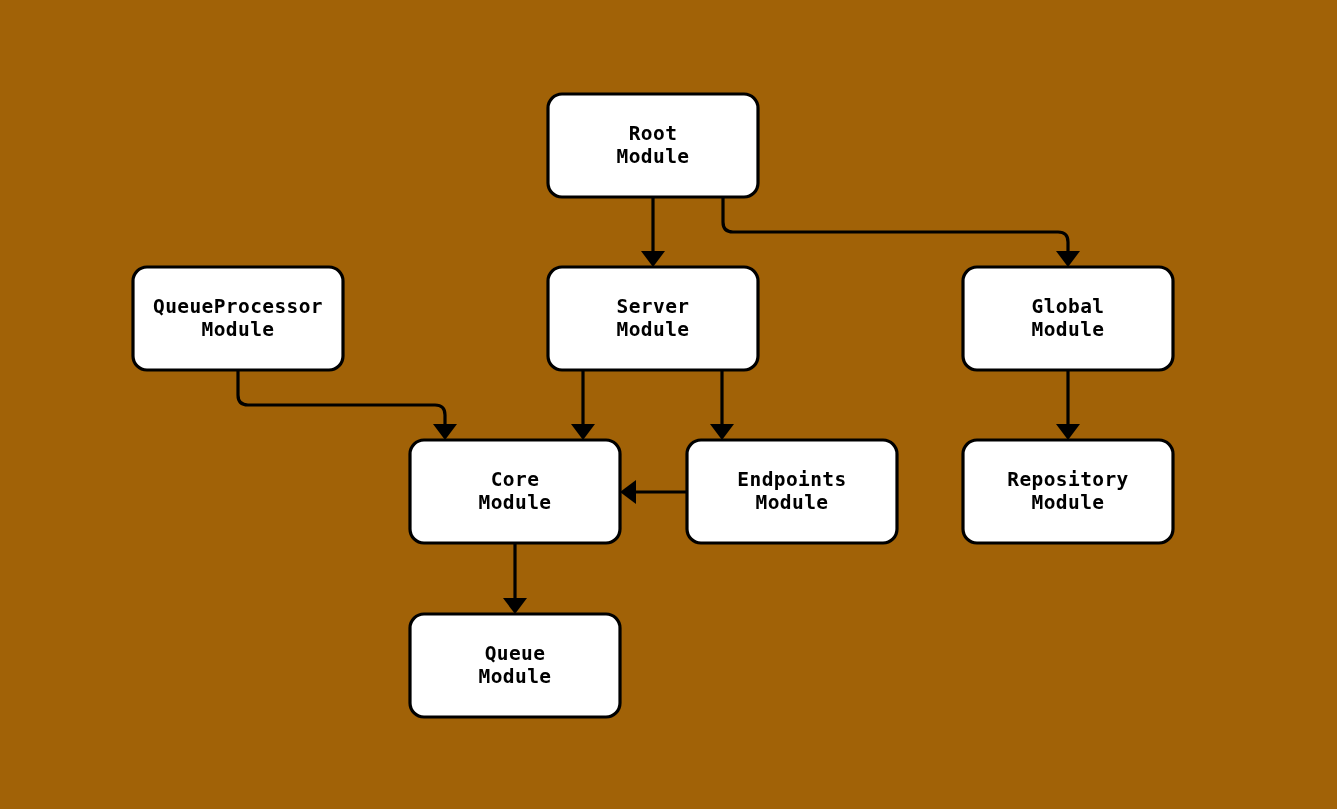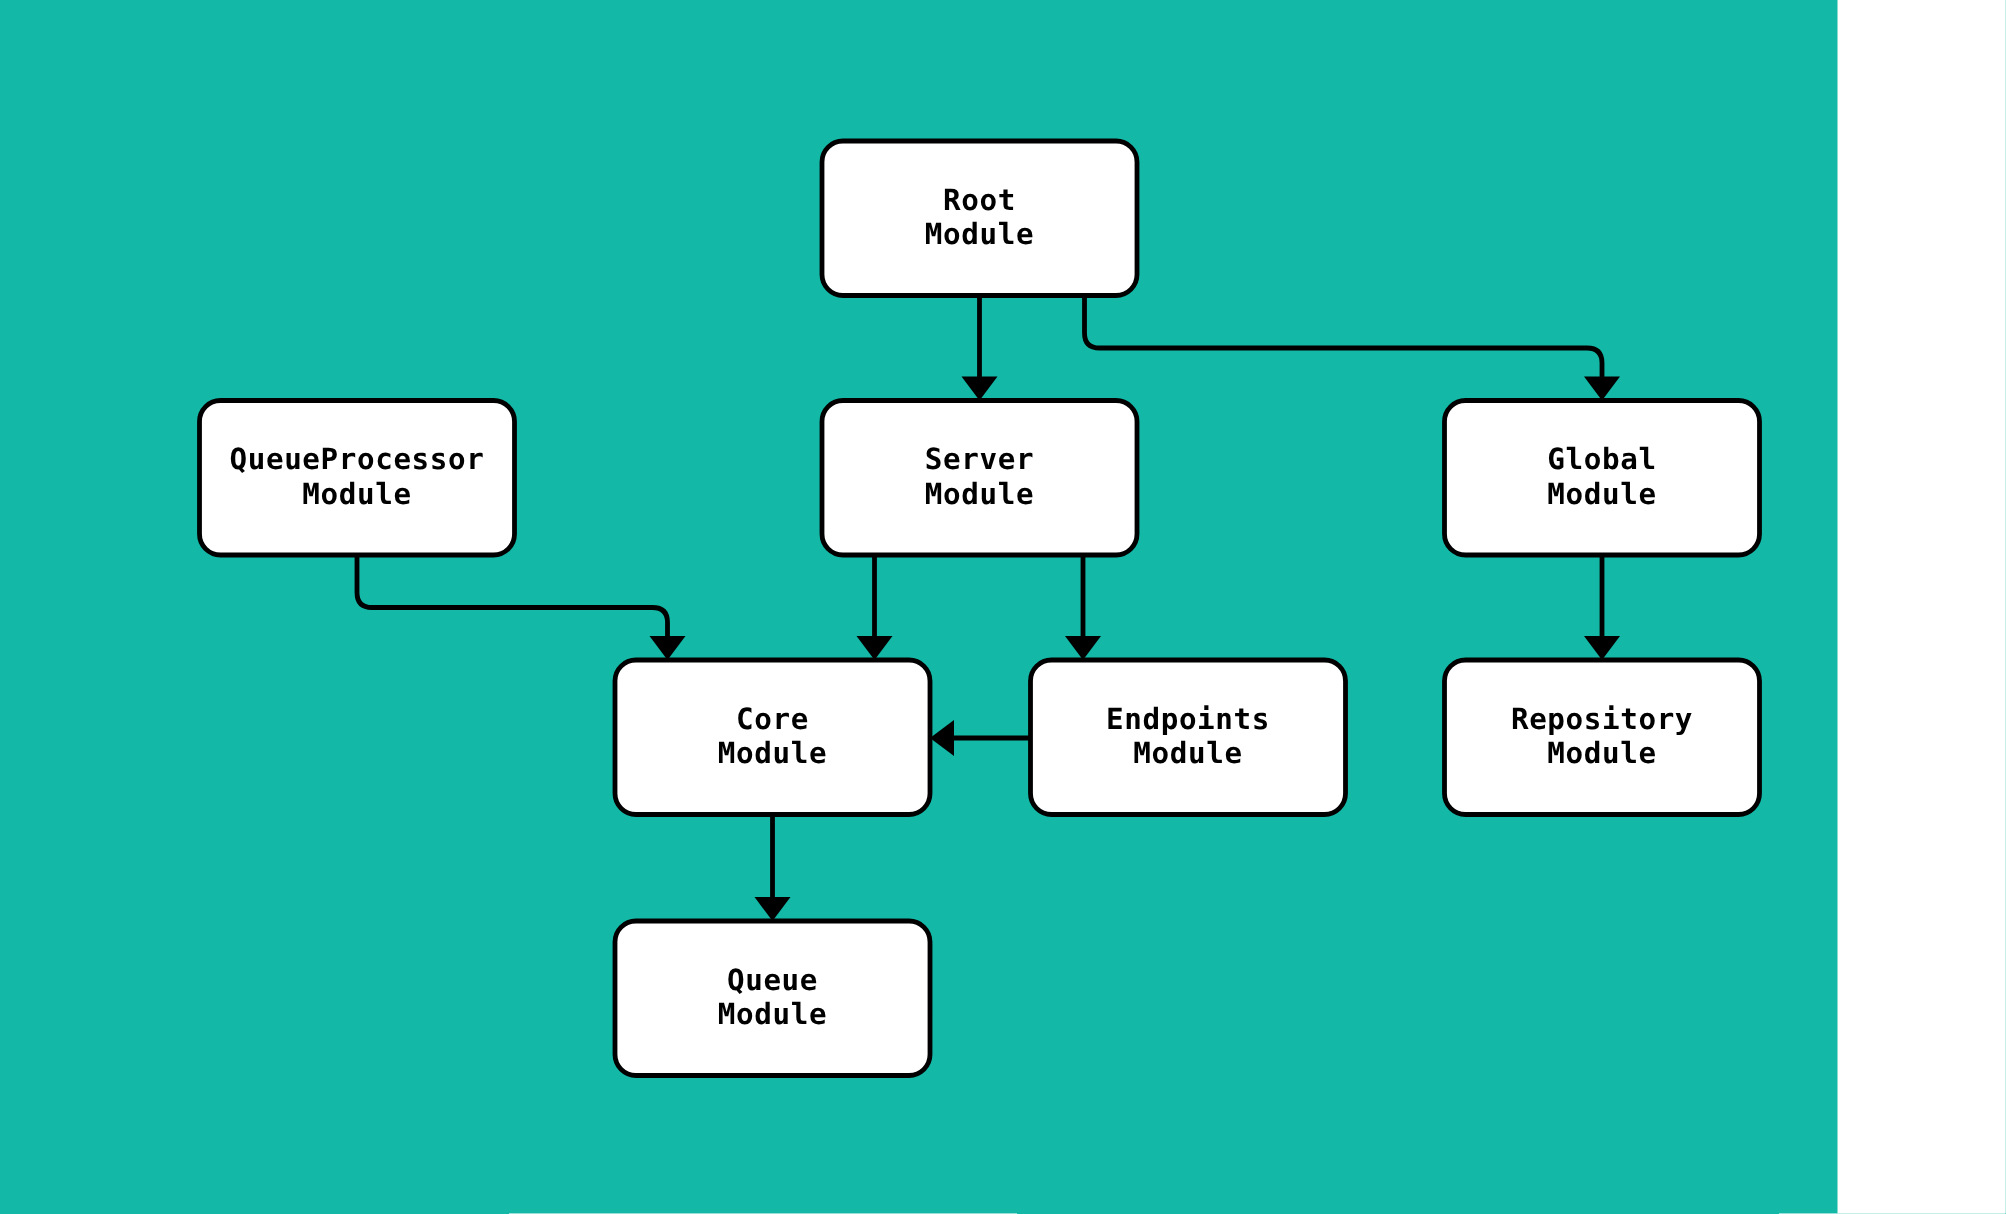--- a/index.html
+++ b/index.html
@@ -8,23 +8,23 @@
     background: #ffffff;
   }
   body {
     width: 1337px;
     height: 809px;
     font-family: "DejaVu Sans Mono", "Liberation Mono", monospace;
     overflow: hidden;
   }
   #diagram-canvas {
     position: relative;
-    width: 1225px;
+    width: 1337px;
     height: 809px;
-    background: #14b8a6;
+    background: #a16207;
   }
   svg.diagram-svg {
     position: absolute;
     top: 0;
     left: 0;
     width: 1337px;
     height: 809px;
     display: block;
   }
   .node-box {

